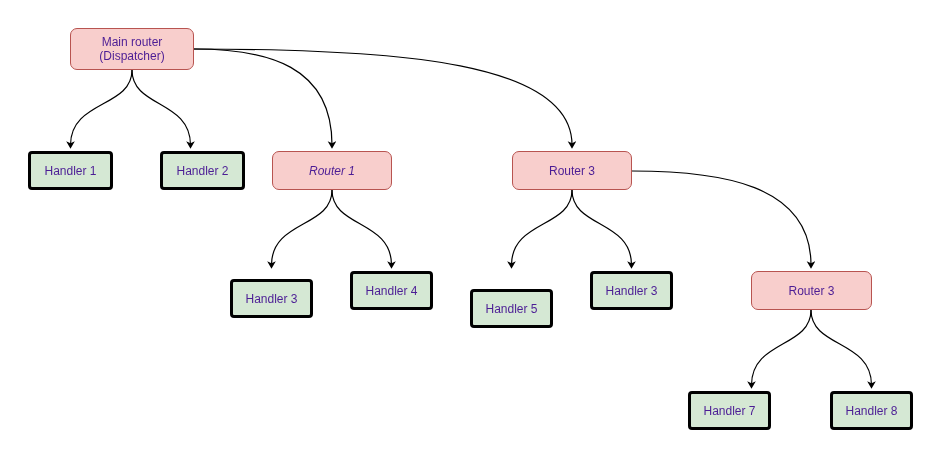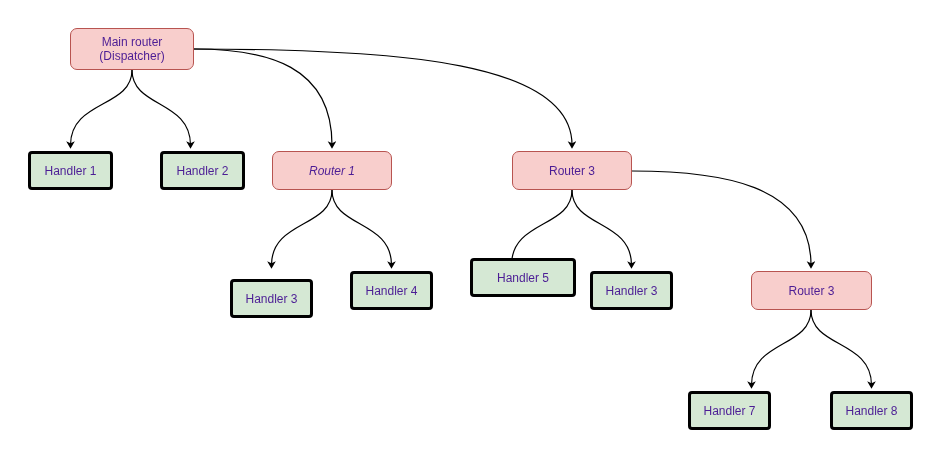--- a/index.html
+++ b/index.html
@@ -81,20 +81,20 @@
 
   <div id="node-layer">
       <div class="node node-router" style="left: 70px; top: 28px; width: 124px; height: 42px;"><span class="node-label">Main router
 (Dispatcher)</span></div>
       <div class="node node-handler" style="left: 28px; top: 151px; width: 85px; height: 39px;"><span class="node-label">Handler 1</span></div>
       <div class="node node-handler" style="left: 148px; top: 151px; width: 85px; height: 39px; margin-left: 12px;"><span class="node-label">Handler 2</span></div>
       <div class="node node-router" style="left: 272px; top: 151px; width: 120px; height: 39px; font-style: italic;"><span class="node-label">Router 1</span></div>
       <div class="node node-router" style="left: 512px; top: 151px; width: 120px; height: 39px;"><span class="node-label">Router 3</span></div>
       <div class="node node-handler" style="left: 230px; top: 279px; width: 83px; height: 39px;"><span class="node-label">Handler 3</span></div>
       <div class="node node-handler" style="left: 350px; top: 271px; width: 83px; height: 39px;"><span class="node-label">Handler 4</span></div>
-      <div class="node node-handler" style="left: 470px; top: 258px; width: 106px; height: 39px;"><span class="node-label">Handler 5</span></div>
+      <div class="node node-handler" style="left: 470px; top: 289px; width: 83px; height: 39px;"><span class="node-label">Handler 5</span></div>
       <div class="node node-handler" style="left: 590px; top: 271px; width: 83px; height: 39px;"><span class="node-label">Handler 3</span></div>
       <div class="node node-router" style="left: 751px; top: 271px; width: 121px; height: 39px;"><span class="node-label">Router 3</span></div>
       <div class="node node-handler" style="left: 688px; top: 391px; width: 83px; height: 39px;"><span class="node-label">Handler 7</span></div>
       <div class="node node-handler" style="left: 830px; top: 391px; width: 83px; height: 39px; text-align: center;"><span class="node-label">Handler 8</span></div>
     </div>
 
 </div>
 
 </body></html>

